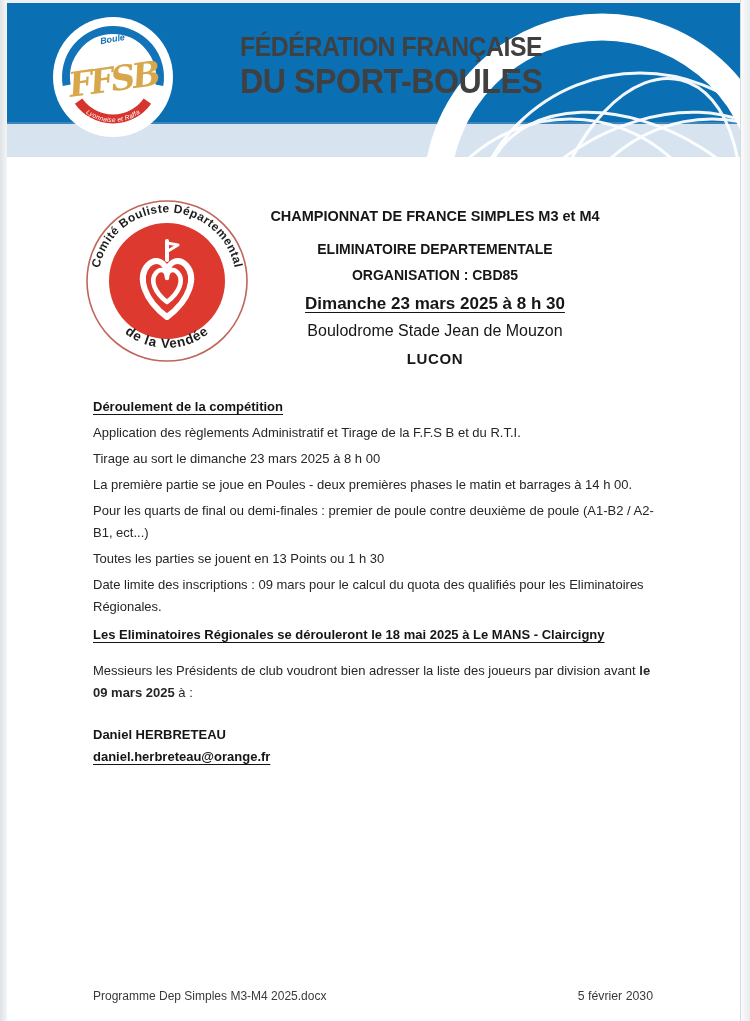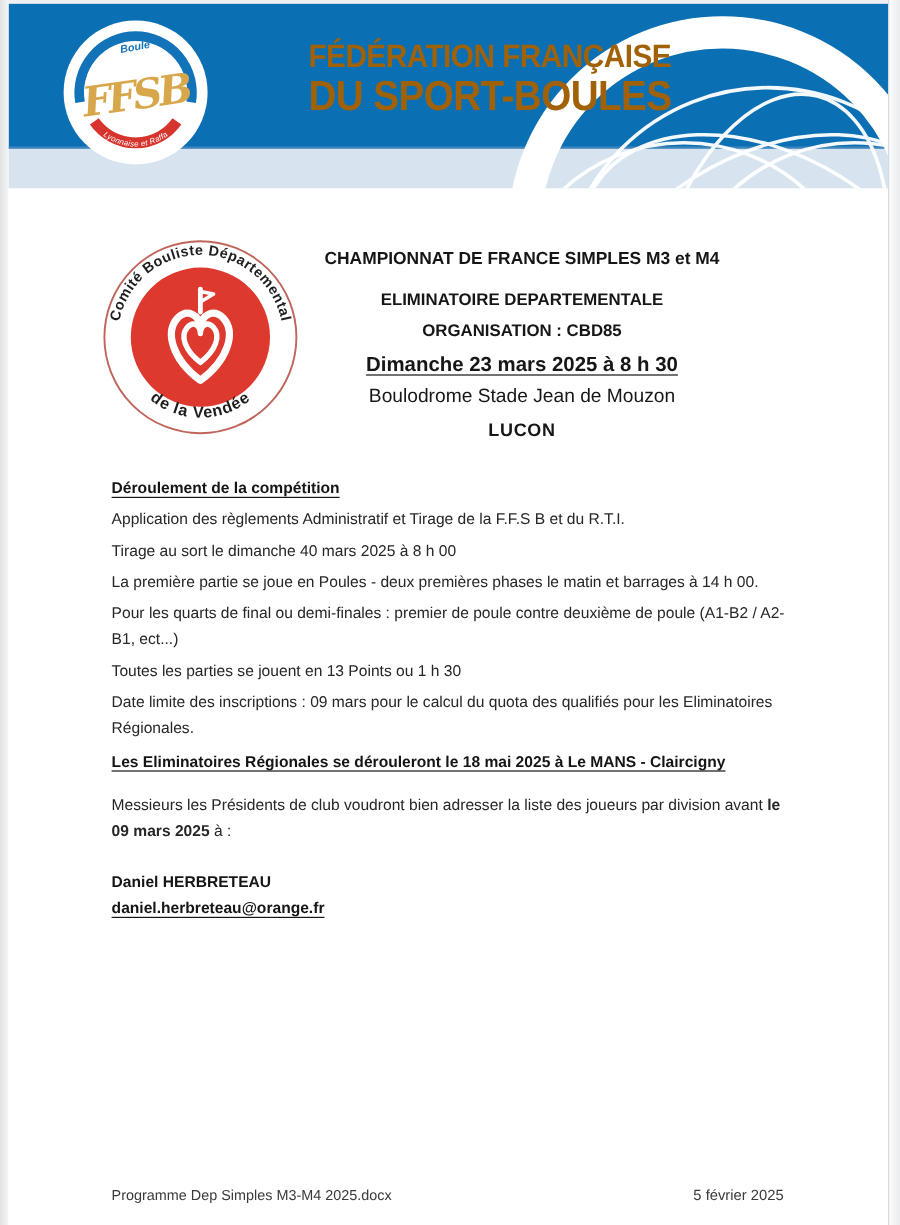--- a/index.html
+++ b/index.html
@@ -18,21 +18,21 @@
   .edge-right{position:absolute;top:0;right:0;width:9px;height:100%;
     background:linear-gradient(90deg,#fbfbfc,#e9ebed);border-left:1px solid #d7dadd;}
 
   
   .ffsb-header{position:absolute;top:3px;left:7px;width:734px;height:154px;overflow:hidden;}
   .band-dark{position:absolute;top:0;left:0;width:100%;height:119px;background:#0b6fb4;
     border-bottom:2px solid #3e85bb;}
   .band-light{position:absolute;top:121px;left:0;width:100%;height:33px;background:#d7e4f0;}
   .globe{position:absolute;top:0;left:0;width:734px;height:154px;}
   .ffsb-logo{position:absolute;left:44px;top:12px;width:124px;height:124px;}
-  .org-name{position:absolute;left:250px;top:30px;color:#a16207;}
+  .org-name{position:absolute;left:233px;top:30px;color:#404040;}
   .org-line1{font-size:27px;font-weight:700;letter-spacing:-0.5px;line-height:29px;
     transform:scaleX(.92);transform-origin:left center;white-space:nowrap;}
   .org-line2{font-size:35px;font-weight:700;letter-spacing:-0.5px;line-height:37px;
     transform:scaleX(.92);transform-origin:left center;white-space:nowrap;}
 
   
   .cbd-logo{position:absolute;left:84px;top:196px;width:166px;height:170px;}
   .cbd-arc-top{font-size:12px;font-weight:700;fill:#1e1e1c;letter-spacing:.4px;
     font-family:"Liberation Sans",sans-serif;}
   .cbd-arc-bottom{font-size:13.5px;font-weight:700;fill:#1e1e1c;letter-spacing:.8px;
@@ -143,31 +143,31 @@
     <div class="t2">ELIMINATOIRE DEPARTEMENTALE</div>
     <div class="t3">ORGANISATION : CBD85</div>
     <div class="t4">Dimanche 23 mars 2025 à 8 h 30</div>
     <div class="t5">Boulodrome Stade Jean de Mouzon</div>
     <div class="t6">LUCON</div>
   </section>
 
   <section class="body-text">
     <p class="heading">Déroulement de la compétition</p>
     <p>Application des règlements Administratif et Tirage de la F.F.S B et du R.T.I.</p>
-    <p>Tirage au sort le dimanche 40 mars 2025 à 8 h 00</p>
+    <p>Tirage au sort le dimanche 23 mars 2025 à 8 h 00</p>
     <p>La première partie se joue en Poules - deux premières phases le matin et barrages à 14 h 00.</p>
     <p>Pour les quarts de final ou demi-finales : premier de poule contre deuxième de poule (A1-B2 / A2-B1, ect...)</p>
     <p>Toutes les parties se jouent en 13 Points ou 1 h 30</p>
     <p><span class="u">Date limite des inscriptions </span><span>: 09 mars pour le calcul du quota des qualifiés pour les Eliminatoires Régionales.</span></p>
     <p class="regional">Les Eliminatoires Régionales se dérouleront le 18 mai 2025 à Le MANS - Claircigny</p>
     <p class="presidents"><span>Messieurs les Présidents de club voudront bien adresser la liste des joueurs par division avant </span><span class="b">le 09 mars 2025</span><span> à :</span></p>
     <div class="contact">
       <div class="contact-name">Daniel HERBRETEAU</div>
       <div class="contact-email">daniel.herbreteau@orange.fr</div>
     </div>
   </section>
 
   <span class="footer-filename">Programme Dep Simples M3-M4 2025.docx</span>
-  <span class="footer-date">5 février 2025</span>
+  <span class="footer-date">5 février 2030</span>
 
   <div class="edge-left"></div>
   <div class="edge-right"></div>
 </div>
 
 </body></html>

